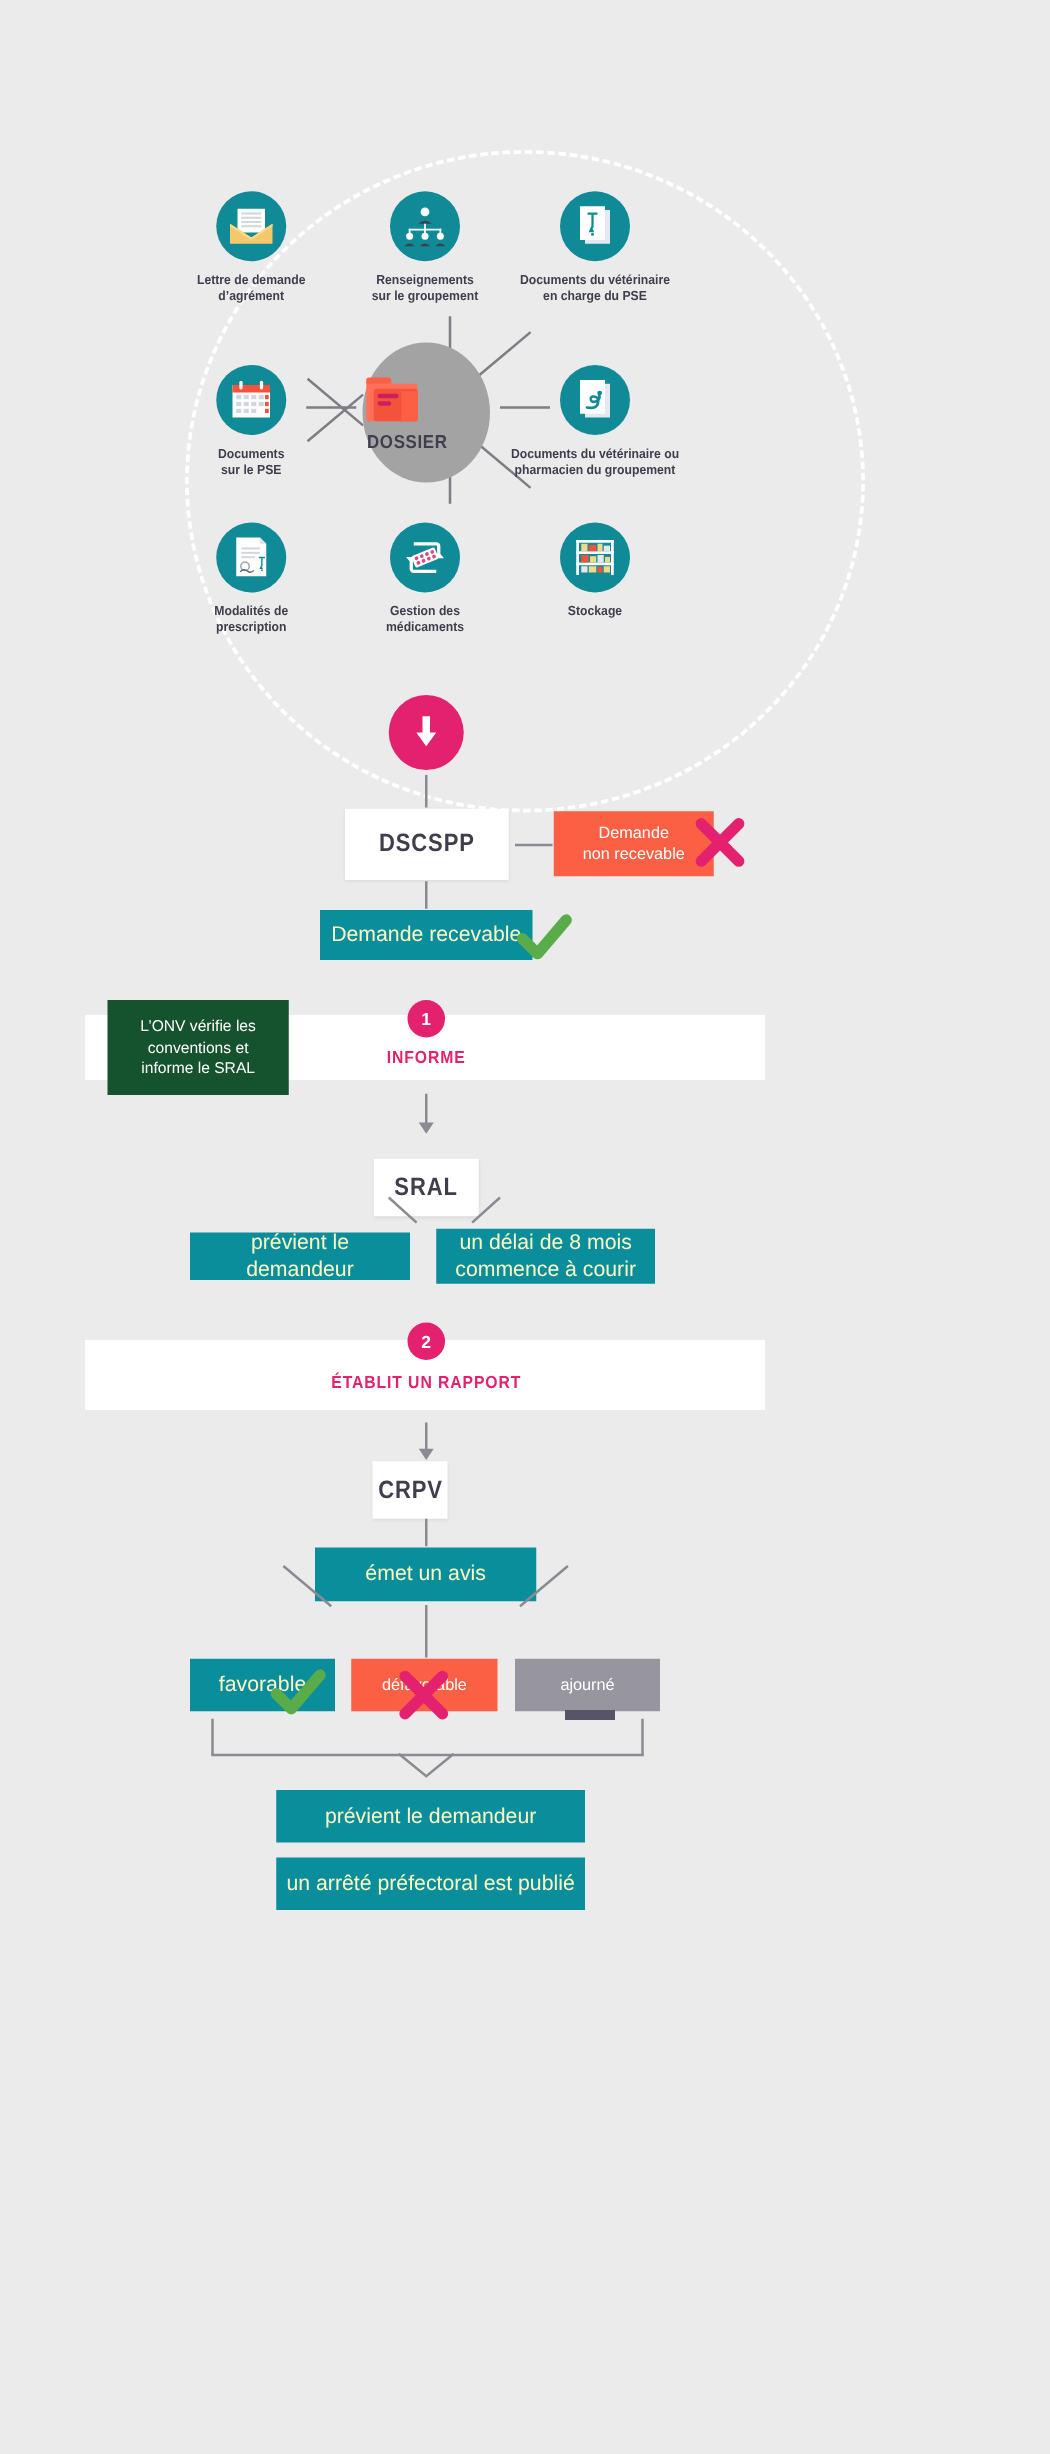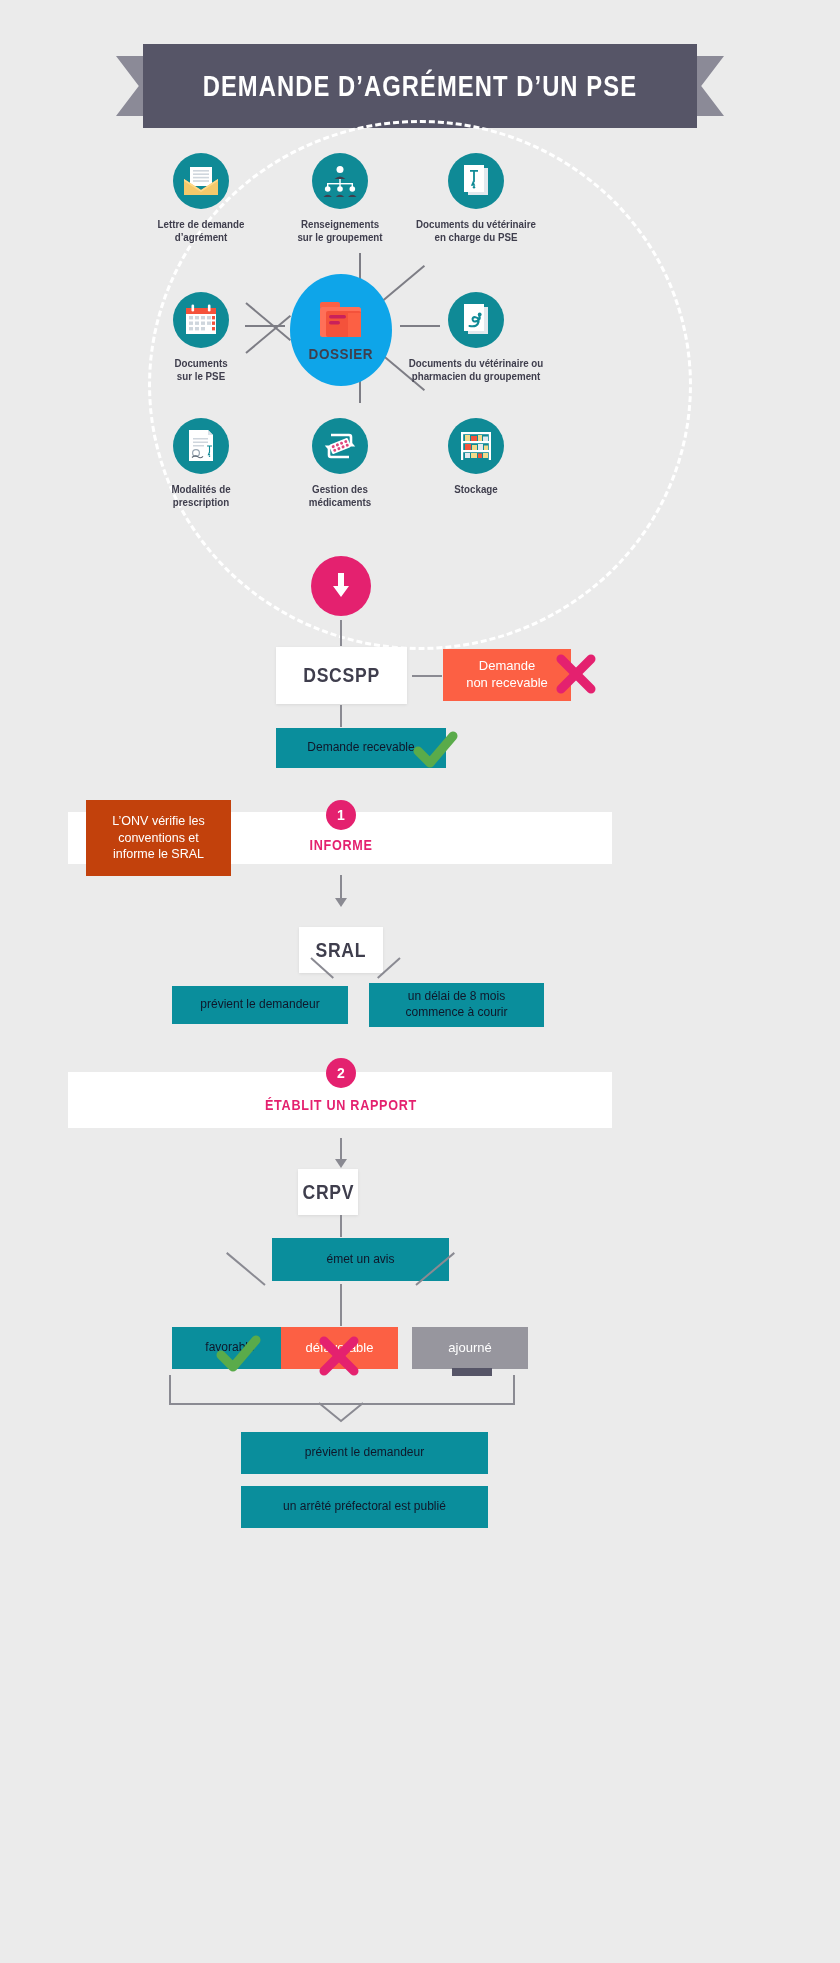--- a/index.html
+++ b/index.html
@@ -34,22 +34,22 @@
 
   
   .dashed-circle {
     position: absolute; left: 148px; top: 120px; width: 544px; height: 530px;
     border: 3px dashed #ffffff; border-radius: 50%;
   }
 
   
   .hub {
     position: absolute; left: 290px; top: 274px; width: 102px; height: 112px;
-    background: #0ea5e9; border-radius: 50%;
-    display: flex; flex-direction: column; align-items: center; justify-content: center;
+    background: #a3a3a3; border-radius: 50%;
+    display: flex; flex-direction: column; align-items: flex-start; justify-content: center;
   }
   .hub-label { font-size: 15px; font-weight: bold; color: #3f3e4d; letter-spacing: 0.6px;
     transform: scaleX(0.9); margin-top: 4px; }
 
   
   .node { position: absolute; width: 150px; text-align: center; }
   .circ {
     width: 56px; height: 56px; border-radius: 50%; background: #0f8a96;
     margin: 0 auto; display: flex; align-items: center; justify-content: center;
     position: relative;
@@ -71,35 +71,35 @@
   
   .wbox {
     position: absolute; background: #ffffff; display: flex; align-items: center;
     justify-content: center; box-shadow: 0 1px 3px rgba(0,0,0,0.08);
   }
   .wbox span { font-size: 20px; font-weight: bold; color: #3f3e4d; letter-spacing: 0.8px;
     transform: scaleX(0.88); }
 
   .tbox {
     position: absolute; background: #0a8e9c; display: flex; align-items: center;
-    justify-content: center; color: #0f172a; font-size: 12px; line-height: 1.3;
-    text-align: center; padding: 0 8px; margin-left: 20px;
+    justify-content: center; color: #fef9c3; font-size: 17px; line-height: 1.3;
+    text-align: center; padding: 0 8px;
   }
   .obox {
     position: absolute; background: #fc6044; display: flex; align-items: center;
     justify-content: center; color: #fff; font-size: 13px; line-height: 1.3;
     text-align: center; padding: 0 8px;
   }
   .gbox {
     position: absolute; background: #97969e; display: flex; align-items: center;
     justify-content: center; color: #fff; font-size: 13px; line-height: 1.3;
     text-align: center; padding: 0 8px;
   }
   .dbox {
-    position: absolute; background: #c2410c; display: flex; align-items: center;
+    position: absolute; background: #14532d; display: flex; align-items: center;
     justify-content: center; color: #fff; font-size: 12.5px; line-height: 1.35;
     text-align: center; padding: 0 10px;
   }
   .wband { position: absolute; background: #ffffff; }
 
   .connector { position: absolute; background: #8a8a92; }
   .diag { position: absolute; background: #8a8a92; height: 2px; transform-origin: left center; }
 
   .step-circle {
     position: absolute; width: 30px; height: 30px; border-radius: 50%;
@@ -115,27 +115,20 @@
   .mark { position: absolute; }
   .ajourn-bar { position: absolute; background: #565567; }
 
   svg { display: block; overflow: visible; }
 </style>
 </head>
 <body>
 
 <div class="stage">
 
-  <div class="banner-wrap">
-    <div class="ribbon-tail left"></div>
-    <div class="ribbon-tail right"></div>
-    <div class="banner">
-      <div class="banner-title">DEMANDE D’AGRÉMENT D’UN PSE</div>
-    </div>
-  </div>
 
   <div class="dashed-circle"></div>
 
   <div class="spoke" style="left:246px; top:302px; width:58px; transform:rotate(40deg);"></div>
   <div class="spoke" style="left:340px; top:272px; width:40px; transform:rotate(90deg); transform-origin:center;"></div>
   <div class="spoke" style="left:380px; top:302px; width:58px; transform:rotate(-40deg);"></div>
   <div class="spoke" style="left:245px; top:325px; width:40px;"></div>
   <div class="spoke" style="left:400px; top:325px; width:40px;"></div>
   <div class="spoke" style="left:246px; top:352px; width:58px; transform:rotate(-40deg);"></div>
   <div class="spoke" style="left:340px; top:382px; width:40px; transform:rotate(90deg); transform-origin:center;"></div>

